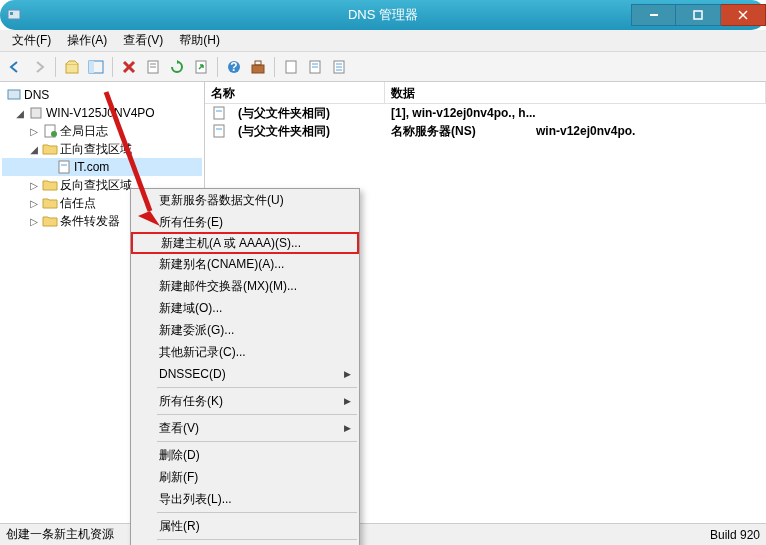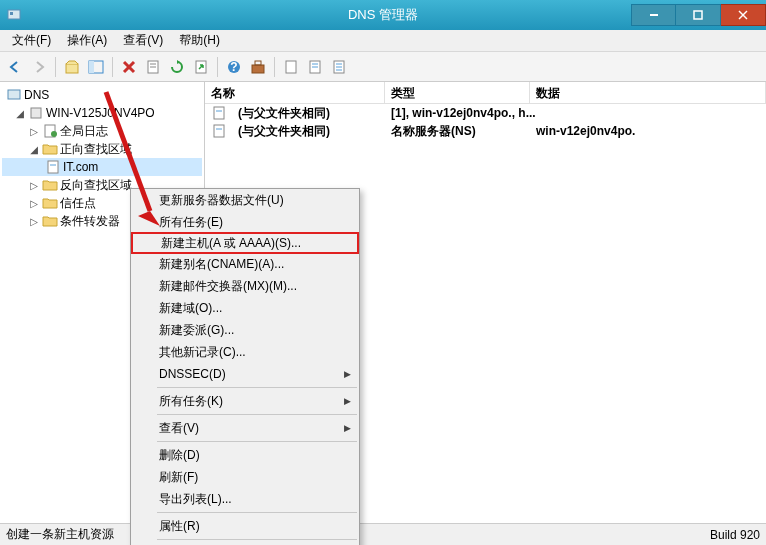--- a/index.html
+++ b/index.html
@@ -1,17 +1,17 @@
 <!DOCTYPE html>
 <html><head>
 <meta charset="utf-8">
 <style>
 * { margin: 0; padding: 0; box-sizing: border-box; font-family: "Microsoft YaHei", "Segoe UI", Tahoma, sans-serif; font-size: 12px; }
 body { background: #fff; width: 766px; height: 545px; overflow: hidden; position: relative; }
-.titlebar { height: 30px; background: linear-gradient(to bottom, #3fb4d4, #2195bb); display: flex; align-items: center; color: #fff; position: relative; }
+.titlebar { height: 30px; background: linear-gradient(to bottom, #3fb4d4, #2195bb); display: flex; align-items: center; color: #fff; position: relative; border-radius: 15px; }
 .titlebar .icon { width: 16px; height: 16px; margin: 0 6px; }
 .titlebar .title { position: absolute; left: 50%; transform: translateX(-50%); font-size: 13px; }
 .winbtns { margin-left: auto; display: flex; height: 22px; }
 .winbtn { width: 45px; height: 22px; display: flex; align-items: center; justify-content: center; }
 .winbtn.min { background: #3c94b0; border: 1px solid #1b7a9d; }
 .winbtn.max { background: #3c94b0; border: 1px solid #1b7a9d; border-left: none; }
 .winbtn.close { background: #c9482b; border: 1px solid #a02f17; border-left: none; }
 .menubar { height: 22px; background: #f0f0f0; display: flex; align-items: center; padding: 0 4px; border-bottom: 1px solid #d8d8d8; }
 .menubar .mitem { padding: 2px 8px; cursor: default; }
 .toolbar { height: 30px; background: #f4f4f4; display: flex; align-items: center; padding: 0 4px; border-bottom: 1px solid #ccc; gap: 2px; }
@@ -193,21 +193,21 @@
     </div>
     <div class="tnode" style="padding-left:26px">
       <span class="exp">◢</span>
       <span class="ticon">
           <svg width="16" height="16">
             <path d="M1 4 L1 13 L15 13 L15 5 L7 5 L6 4 Z" fill="#f5d57a" stroke="#c9a535"></path>
           </svg>
         </span>
       <span>正向查找区域</span>
     </div>
-    <div class="tnode sel" style="padding-left:41px">
+    <div class="tnode sel" style="padding-left:52px">
       <span class="ticon">
           <svg width="16" height="16">
             <rect x="3" y="2" width="10" height="12" fill="#fff" stroke="#888"></rect>
             <line x1="5" y1="6" x2="11" y2="6" stroke="#5aa0d8"></line>
           </svg>
         </span>
       <span>IT.com</span>
     </div>
     <div class="tnode" style="padding-left:26px">
       <span class="exp">▷</span>
@@ -234,21 +234,20 @@
             <path d="M1 4 L1 13 L15 13 L15 5 L7 5 L6 4 Z" fill="#f5d57a" stroke="#c9a535"></path>
           </svg>
         </span>
       <span>条件转发器</span>
     </div>
   </div>
 
   <div class="list">
     <div class="cols">
       <div class="col" style="width:180px">名称</div>
-      <div class="col" style="width:145px">类型</div>
       <div class="col" style="flex:1">数据</div>
     </div>
     <div class="row">
       <div class="cell" style="width:180px">
           <span>
             <svg width="16" height="16">
               <rect x="3" y="2" width="10" height="12" fill="#fff" stroke="#888"></rect>
               <line x1="5" y1="6" x2="11" y2="6" stroke="#5aa0d8"></line>
             </svg>
           </span>

